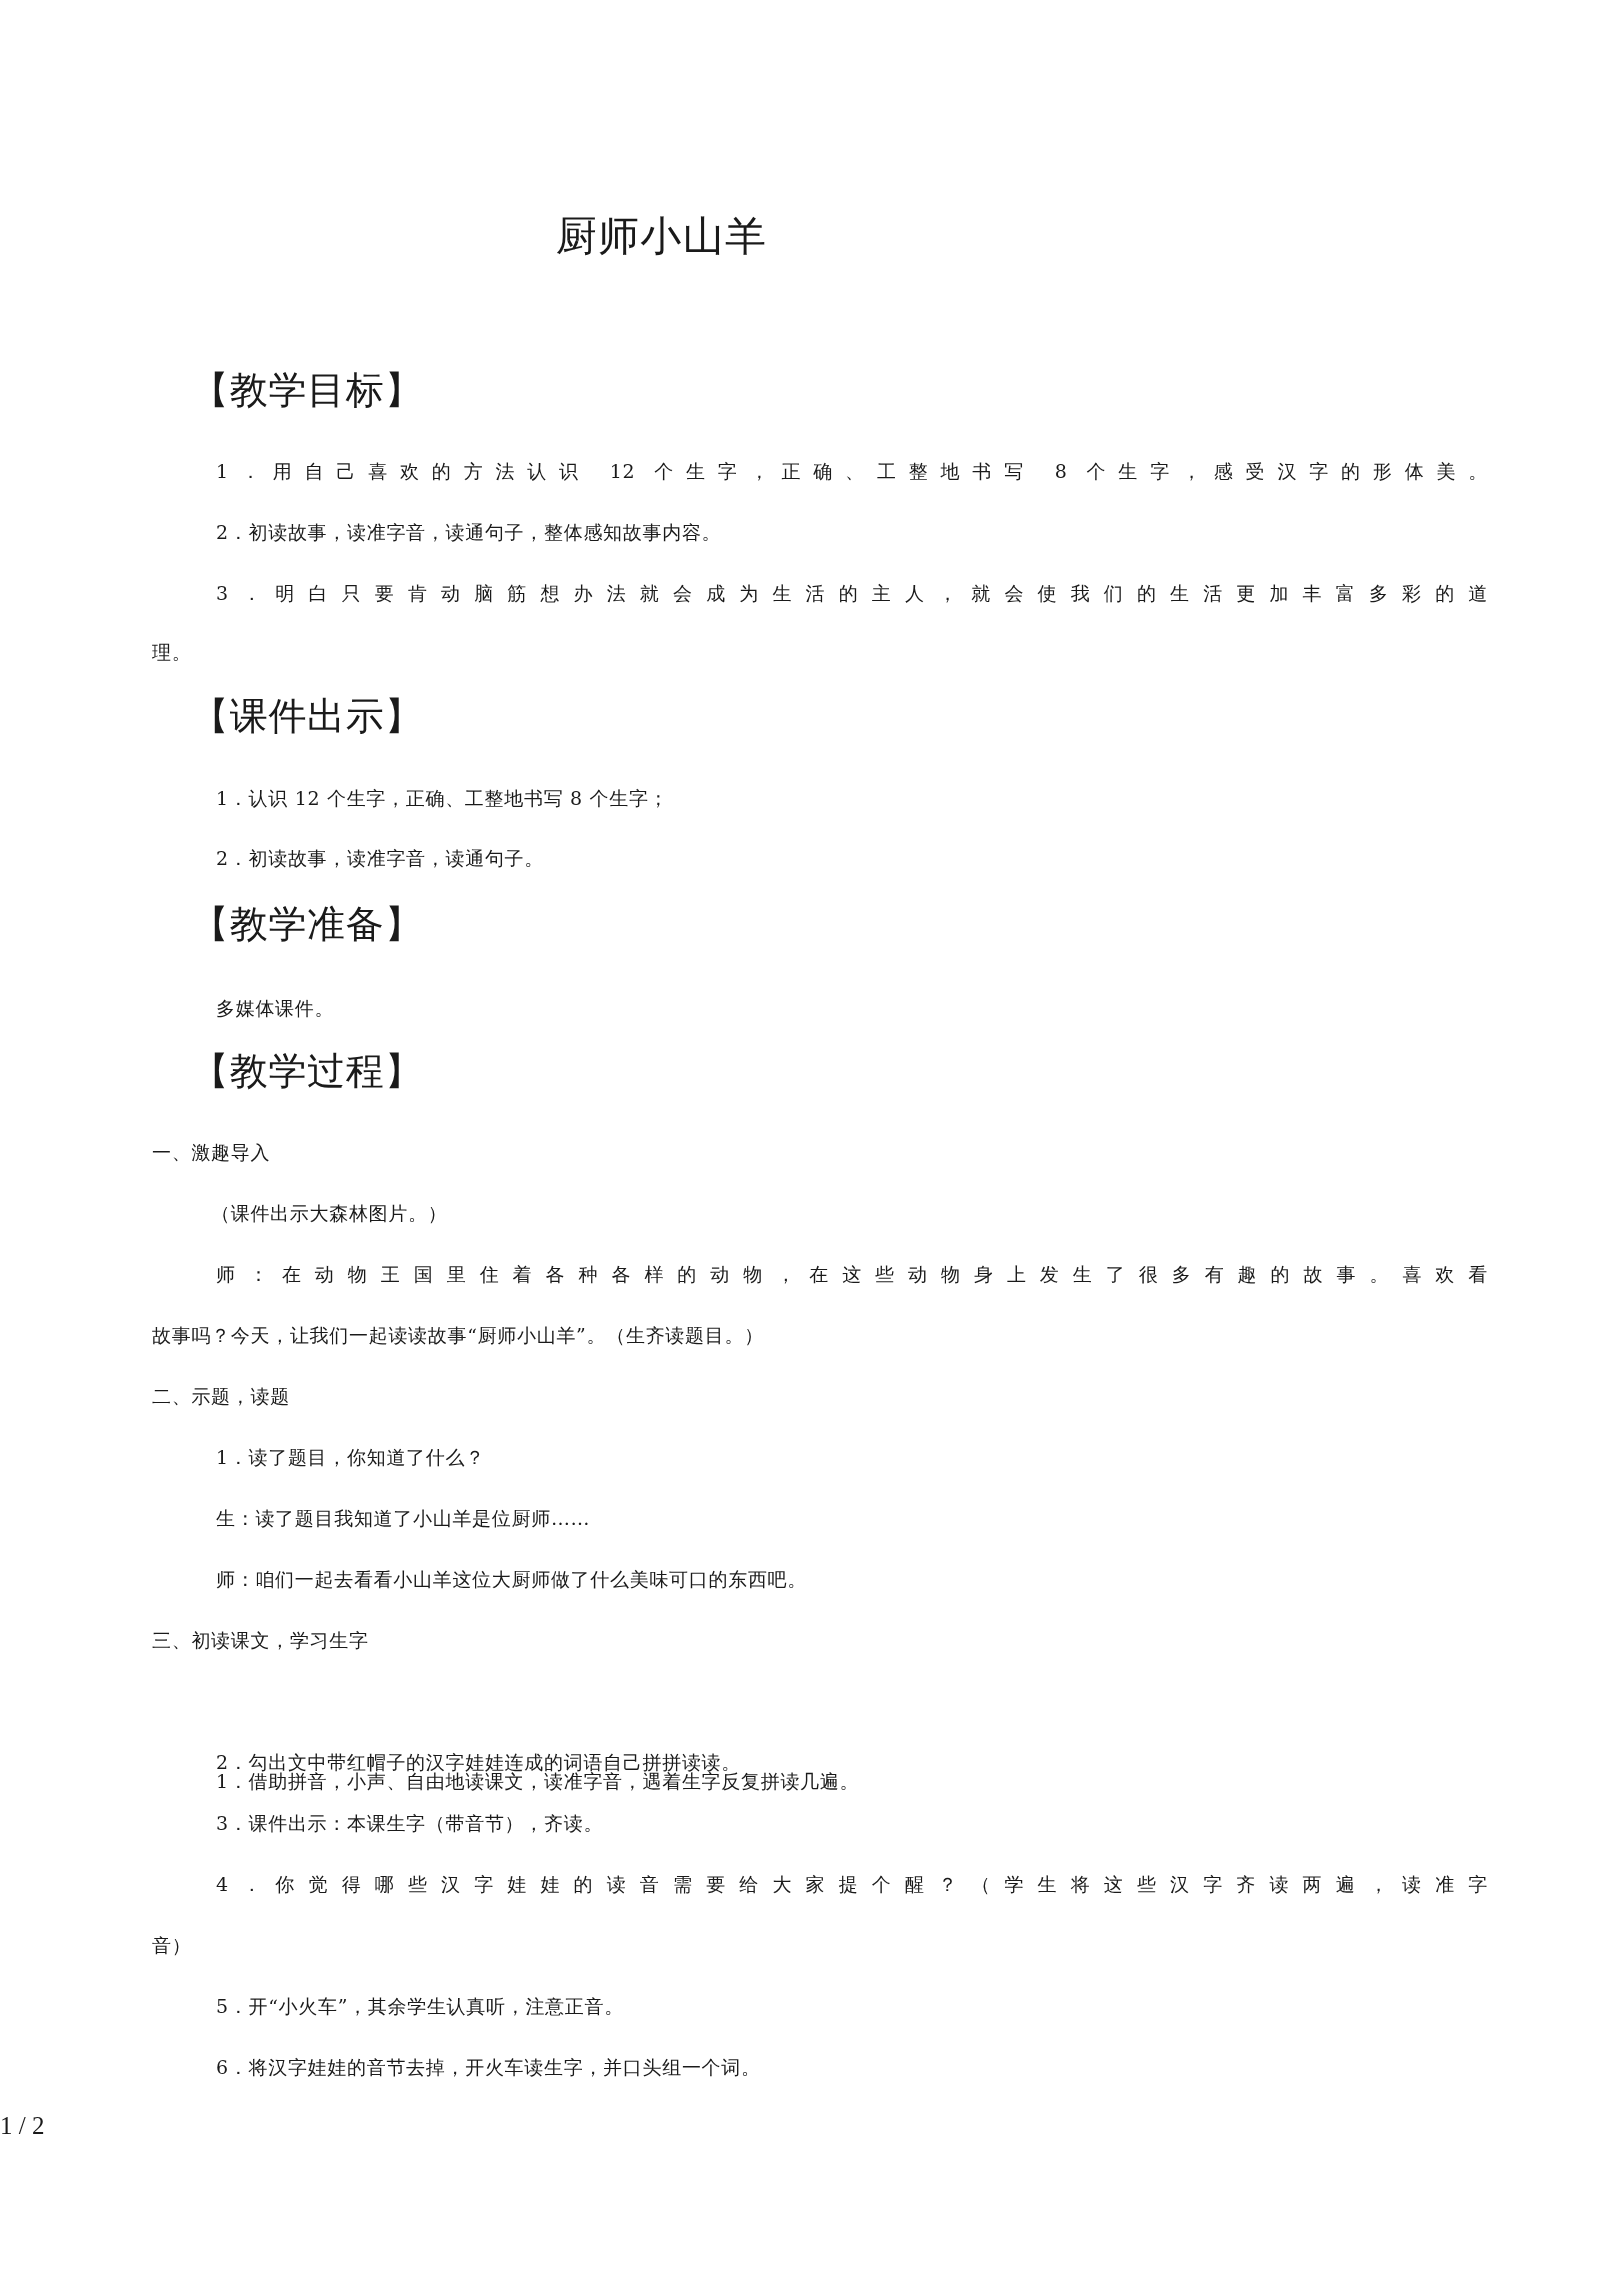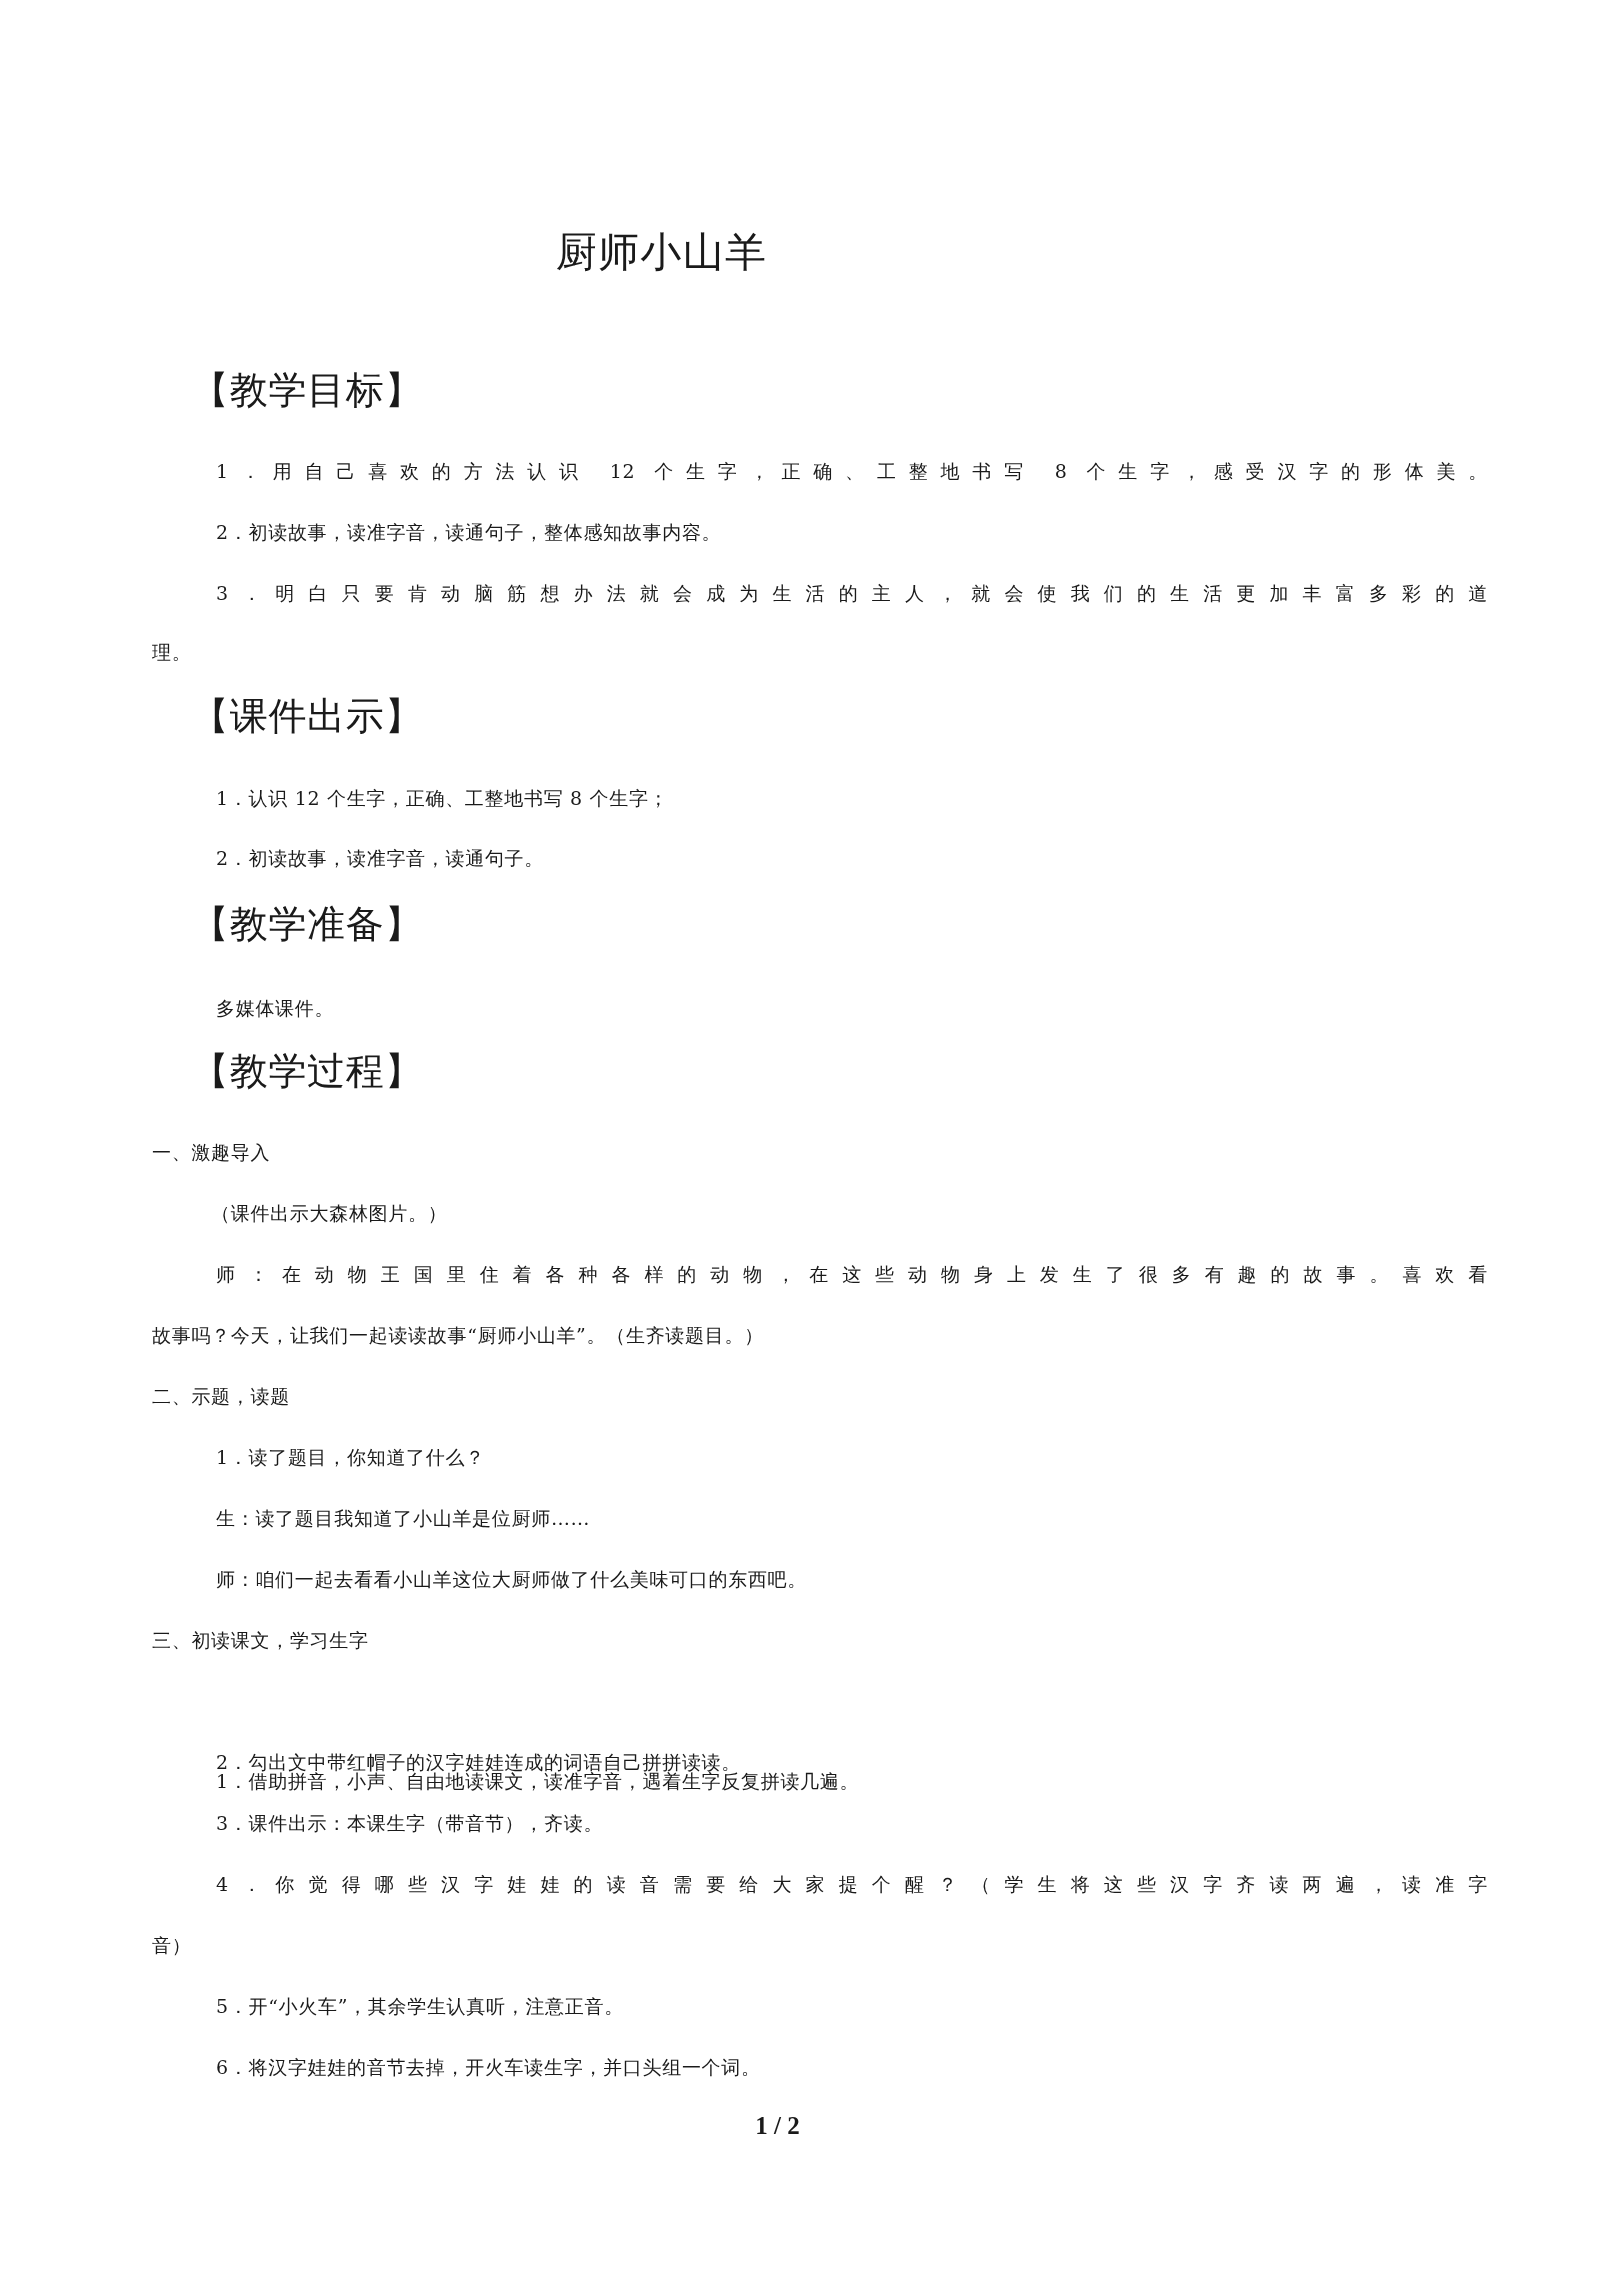--- a/index.html
+++ b/index.html
@@ -1,26 +1,26 @@
 <!DOCTYPE html>
 <html style="font-size:10.6px"><head>
 <meta charset="utf-8">
 <style>
   html, body { margin:0; padding:0; background:#ffffff; }
   body { width:1623px; height:2295px; position:relative; overflow:hidden;
          font-family:"DejaVu Serif","Liberation Serif",serif; color:#1a1a1a; }
-  .title { position:absolute; left:0; width:1323px; top:227px; text-align:center;
+  .title { position:absolute; left:0; width:1323px; top:211px; text-align:center;
            font-size:41px; line-height:50px; letter-spacing:1.3px; }
   .heading { position:absolute; left:147px; font-size:38px; line-height:48px; letter-spacing:0.7px;margin-left:44px; }
   .line { position:absolute; left:152px; width:1336px; font-size:19px; line-height:37px;
           white-space:nowrap; letter-spacing:0.7px; }
   .ind { left:216px; width:1272px; }
   .justify { text-align:justify; text-align-last:justify; }
-  .pagenum { position:absolute; left:0; width:1555px; top:2112px; text-align:center;
-             font-size:25px; font-weight:bold; font-family:"Liberation Serif",serif; }
+  .pagenum { position:absolute; left:0; width:1555px; top:2112px; text-align:left;
+             font-size:25px; font-weight:normal; font-family:"Liberation Serif",serif; }
 </style>
 </head>
 <body>
 
 <div>
   <div class="title">厨师小山羊</div>
 
   <div class="heading" style="top:366px">【教学目标】</div>
   <div class="line ind justify" style="top:453px">1．用自己喜欢的方法认识 12 个生字，正确、工整地书写 8 个生字，感受汉字的形体美。</div>
   <div class="line ind" style="top:514px">2．初读故事，读准字音，读通句子，整体感知故事内容。</div>

